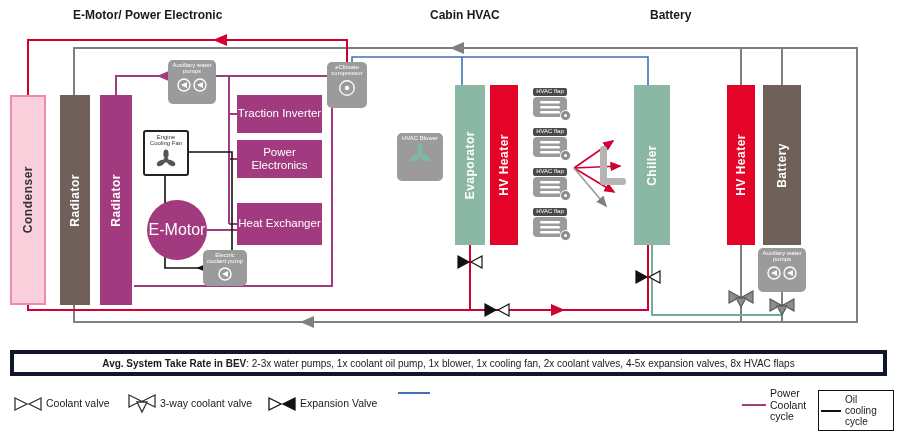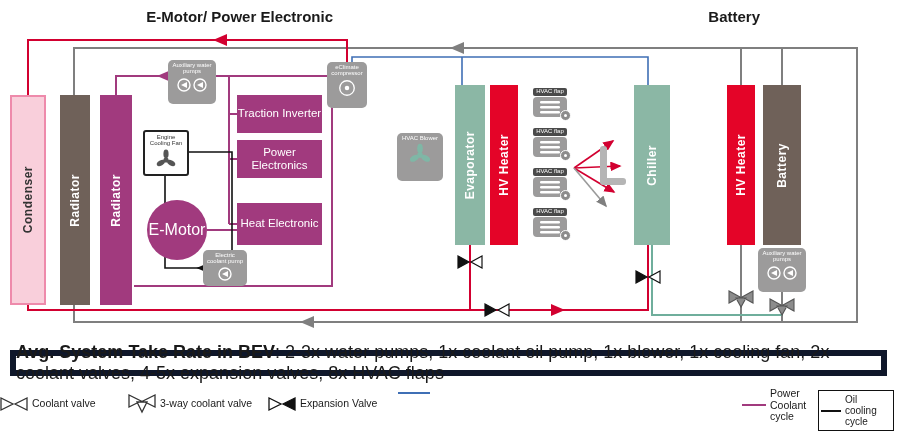--- a/index.html
+++ b/index.html
@@ -1,40 +1,40 @@
 <!DOCTYPE html>
 <html><head>
 <meta charset="utf-8">
 <style>
   html,body{margin:0;padding:0;background:#fff;}
   #canvas{position:relative;width:899px;height:437px;background:#fff;overflow:hidden;
           font-family:"Liberation Sans",sans-serif;color:#1a1a1a;}
-  .hdr{position:absolute;font-size:15px;font-weight:bold;text-align:right;}
+  .hdr{position:absolute;font-size:12px;font-weight:bold;text-align:left;}
   .vblock{position:absolute;display:flex;align-items:center;justify-content:center;
           color:#fff;font-weight:600;font-size:12px;box-sizing:border-box;z-index:2;}
   .vblock span{writing-mode:vertical-rl;transform:rotate(180deg);letter-spacing:.5px;white-space:nowrap;}
   .mblock{position:absolute;background:#a13a7e;color:#fff;display:flex;align-items:center;
           justify-content:center;text-align:center;font-size:11.5px;line-height:1.15;z-index:2;}
   .iconbox{position:absolute;background:#9c9b9b;border-radius:5px;color:#fff;display:flex;
            flex-direction:column;align-items:center;justify-content:flex-start;gap:1px;
            padding:2px;box-sizing:border-box;z-index:2;}
   .iconcap{font-size:6px;text-align:center;line-height:1.05;}
   .whitebox{background:#fff;border:2px solid #222;color:#333;border-radius:3px;}
   .flap{position:absolute;left:528px;width:44px;height:34px;display:flex;flex-direction:column;
         align-items:center;z-index:2;}
   .flap-tag{background:#4a4a4a;color:#fff;font-size:6px;border-radius:2px;padding:0 3px;line-height:1.3;}
   .flap-box{position:relative;margin-top:1px;width:34px;height:20px;background:#9c9b9b;border-radius:4px;
             display:flex;align-items:center;justify-content:center;}
   .flap-badge{position:absolute;right:-4px;bottom:-4px;width:11px;height:11px;border-radius:50%;
               background:#8c8c8c;border:1px solid #fff;box-sizing:border-box;}
   .flap-badge::after{content:"";position:absolute;left:3px;top:3px;width:3px;height:3px;border-radius:50%;background:#fff;}
   .valve{position:absolute;z-index:3;line-height:0;}
   #pipes{position:absolute;left:0;top:0;z-index:1;}
-  #footerbar{position:absolute;left:10px;top:350px;width:877px;height:26px;border:6px solid #0f172a;
-             display:flex;align-items:center;justify-content:center;font-size:18px;box-sizing:border-box;z-index:2;}
+  #footerbar{position:absolute;left:10px;top:350px;width:877px;height:26px;border:4px solid #0f172a;
+             display:flex;align-items:center;justify-content:center;font-size:10px;box-sizing:border-box;z-index:2;}
   .legend-item{position:absolute;display:flex;align-items:center;gap:4px;font-size:10.5px;line-height:1.1;z-index:2;}
   .legend-line{display:inline-block;height:0;border-top-width:2px;border-top-style:solid;width:32px;flex:none;}
   .legend-text{display:inline-block;}
 </style>
 </head>
 <body>
 
 <div id="canvas">
 
   <svg id="pipes" width="899" height="437" viewBox="0 0 899 437">
@@ -99,40 +99,41 @@
       <path d="M574,168 L613,141" stroke="#d20030" stroke-width="1.6" fill="none" marker-end="url(#ar-red)"></path>
       <path d="M574,168 L620,166" stroke="#d20030" stroke-width="1.6" fill="none" marker-end="url(#ar-red)"></path>
       <path d="M574,168 L614,192" stroke="#d20030" stroke-width="1.6" fill="none" marker-end="url(#ar-red)"></path>
       <path d="M574,168 L606,206" stroke="#9a9a9a" stroke-width="1.6" fill="none" marker-end="url(#ar-gray)"></path>
       <rect x="600" y="146" width="7" height="38" rx="3" fill="#b5b5b5"></rect>
       <rect x="600" y="178" width="26" height="7" rx="3" fill="#b5b5b5"></rect>
     </g>
   </svg>
 
   <div class="hdr" style="left:73px;top:8px;width:260px">E-Motor/ Power Electronic</div>
+  <div class="hdr" style="left:430px;top:8px;width:150px">Cabin HVAC</div>
   <div class="hdr" style="left:650px;top:8px;width:110px">Battery</div>
 
   <div class="vblock" style="left:10px;top:95px;width:36px;height:210px;background:#f9cfdb;border:2px solid #ee8aab;color:#333">
       <span>Condenser</span>
     </div>
   <div class="vblock" style="left:60px;top:95px;width:30px;height:210px;background:#6f6159">
       <span>Radiator</span>
     </div>
   <div class="vblock" style="left:100px;top:95px;width:32px;height:210px;background:#a13a7e">
       <span>Radiator</span>
     </div>
 
   <div class="mblock" style="left:237px;top:95px;width:85px;height:38px">
       <span>Traction Inverter</span>
     </div>
   <div class="mblock" style="left:237px;top:140px;width:85px;height:38px">
       <span>Power Electronics</span>
     </div>
   <div class="mblock" style="left:237px;top:203px;width:85px;height:42px">
-      <span>Heat Electronic</span>
+      <span>Heat Exchanger</span>
     </div>
   <div class="mblock" style="left:147px;top:200px;width:60px;height:60px;border-radius:50%;font-size:16px">
       <span>E-Motor</span>
     </div>
 
   <div class="vblock" style="left:455px;top:85px;width:30px;height:160px;background:#8bb7a5">
       <span>Evaporator</span>
     </div>
   <div class="vblock" style="left:490px;top:85px;width:28px;height:160px;background:#e40428">
       <span>HV Heater</span>
@@ -299,21 +300,21 @@
   <div class="valve" style="left:769px;top:297px">
     <svg width="26" height="22">
         <path d="M1,2 L1,14 L12,8 Z M25,2 L25,14 L14,8 Z M8,9 L18,9 L13,18 Z" fill="#8c8c8c" stroke="#555" stroke-width="1.1"></path>
       </svg>
   </div>
 
   <div id="footerbar">
     <span><b>Avg. System Take Rate in BEV</b><span>: 2-3x water pumps, 1x coolant oil pump, 1x blower, 1x cooling fan, 2x coolant valves, 4-5x expansion valves, 8x HVAC flaps</span></span>
   </div>
 
-  <div class="legend-item" style="left:0;top:396px">
+  <div class="legend-item" style="left:14px;top:396px">
     <svg width="28" height="16">
         <path d="M1,2 L1,14 L13,8 Z M27,2 L27,14 L15,8 Z" fill="#fff" stroke="#333" stroke-width="1.3"></path>
       </svg>
     <span class="legend-text">Coolant valve</span>
   </div>
   <div class="legend-item" style="left:128px;top:393px">
     <svg width="28" height="22">
         <path d="M1,2 L1,14 L13,8 Z M27,2 L27,14 L15,8 Z M9,9 L19,9 L14,19 Z" fill="#fff" stroke="#333" stroke-width="1.3"></path>
       </svg>
     <span class="legend-text">3-way coolant valve</span>

